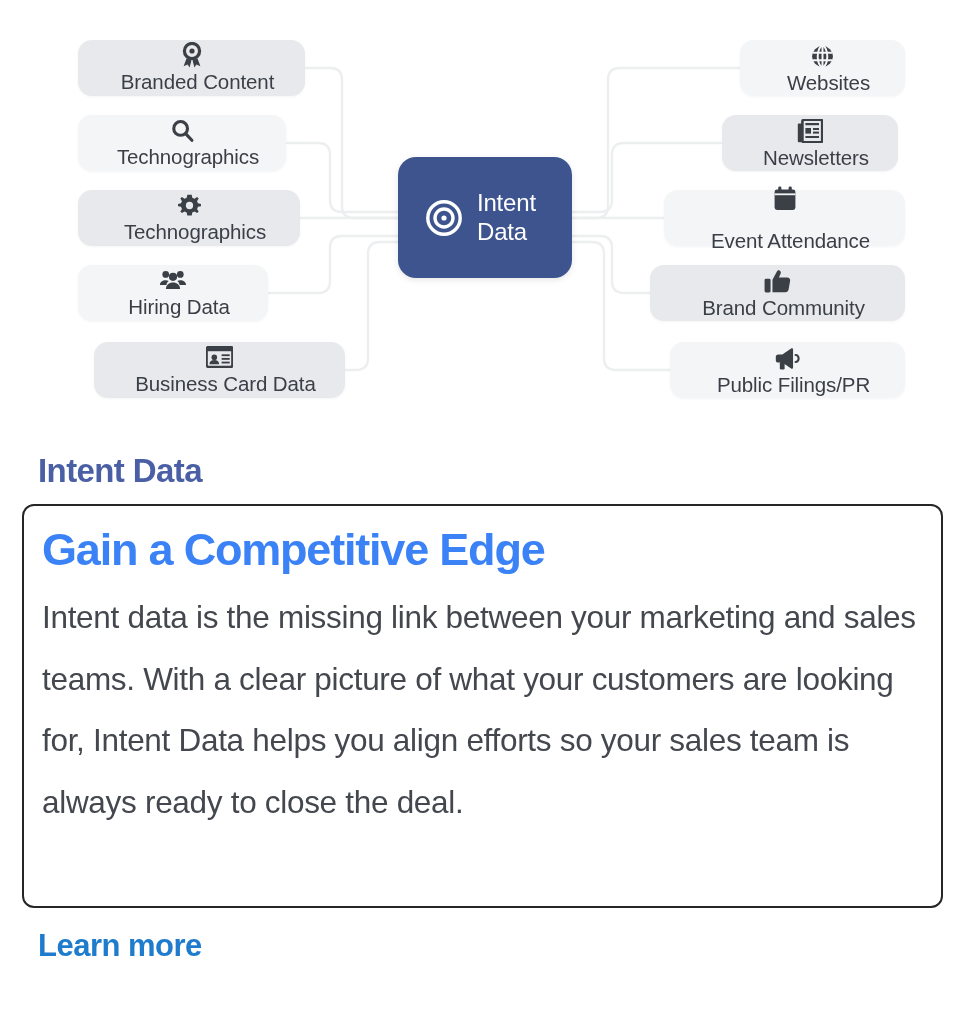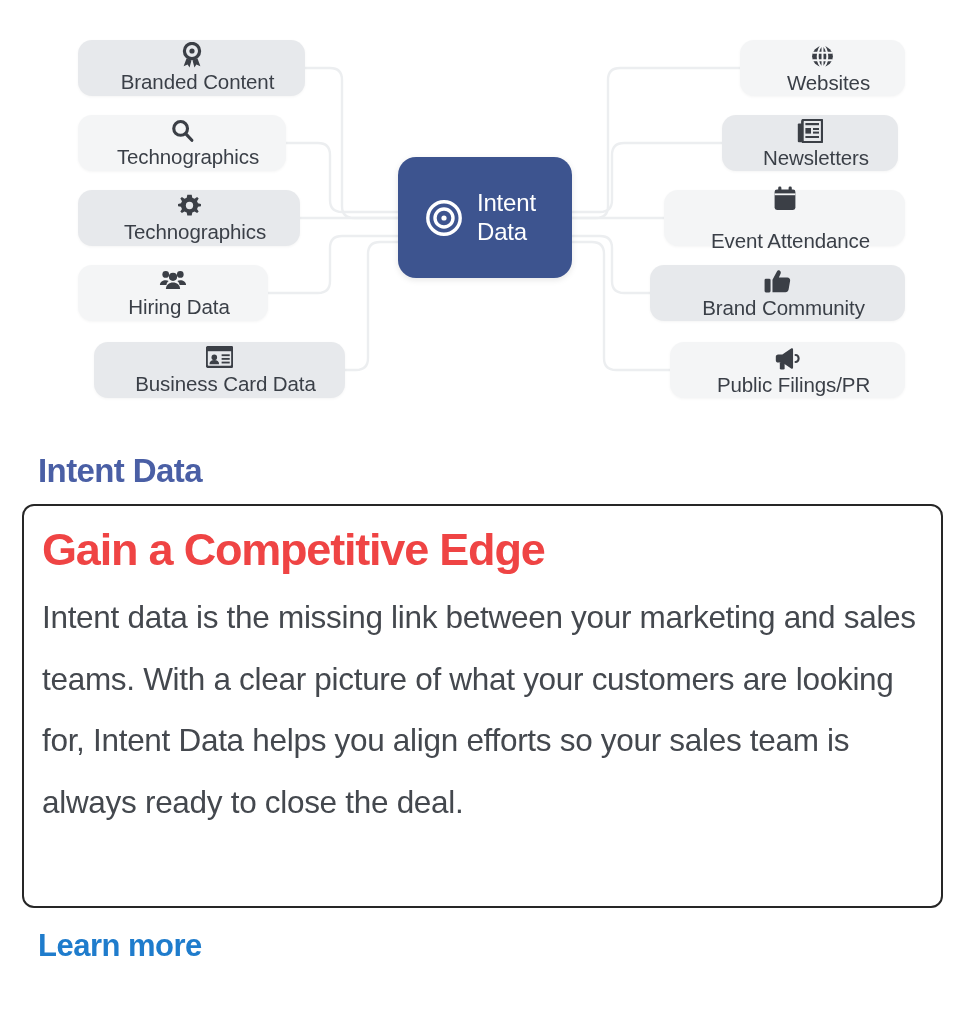--- a/index.html
+++ b/index.html
@@ -95,21 +95,21 @@
     margin: 14px 22px 0 22px;
     border: 2.5px solid #262626;
     border-radius: 12px;
     background: #ffffff;
     padding: 16px 16px 20px 18px;
     height: 404px;
   }
   #card-title {
     font-size: 45px;
     font-weight: bold;
-    color: #ef4444;
+    color: #3b82f6;
     letter-spacing: -1.2px;
     margin: 4px 0 14px 0;
     line-height: 1.05;
   }
   #card-body {
     font-size: 31.5px;
     color: #44484e;
     line-height: 1.95;
     letter-spacing: -0.3px;
     margin: 0;

